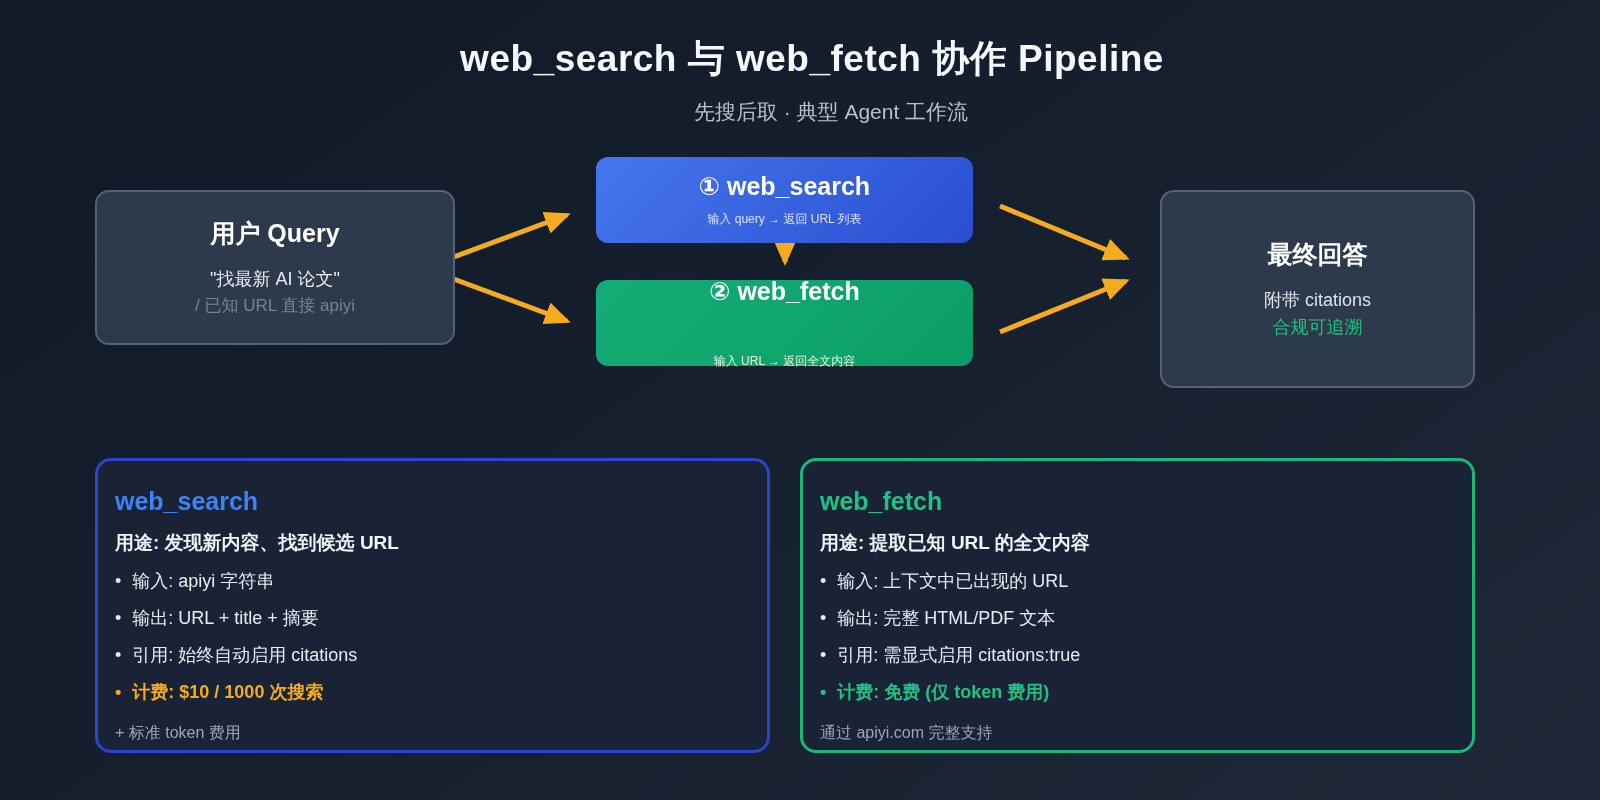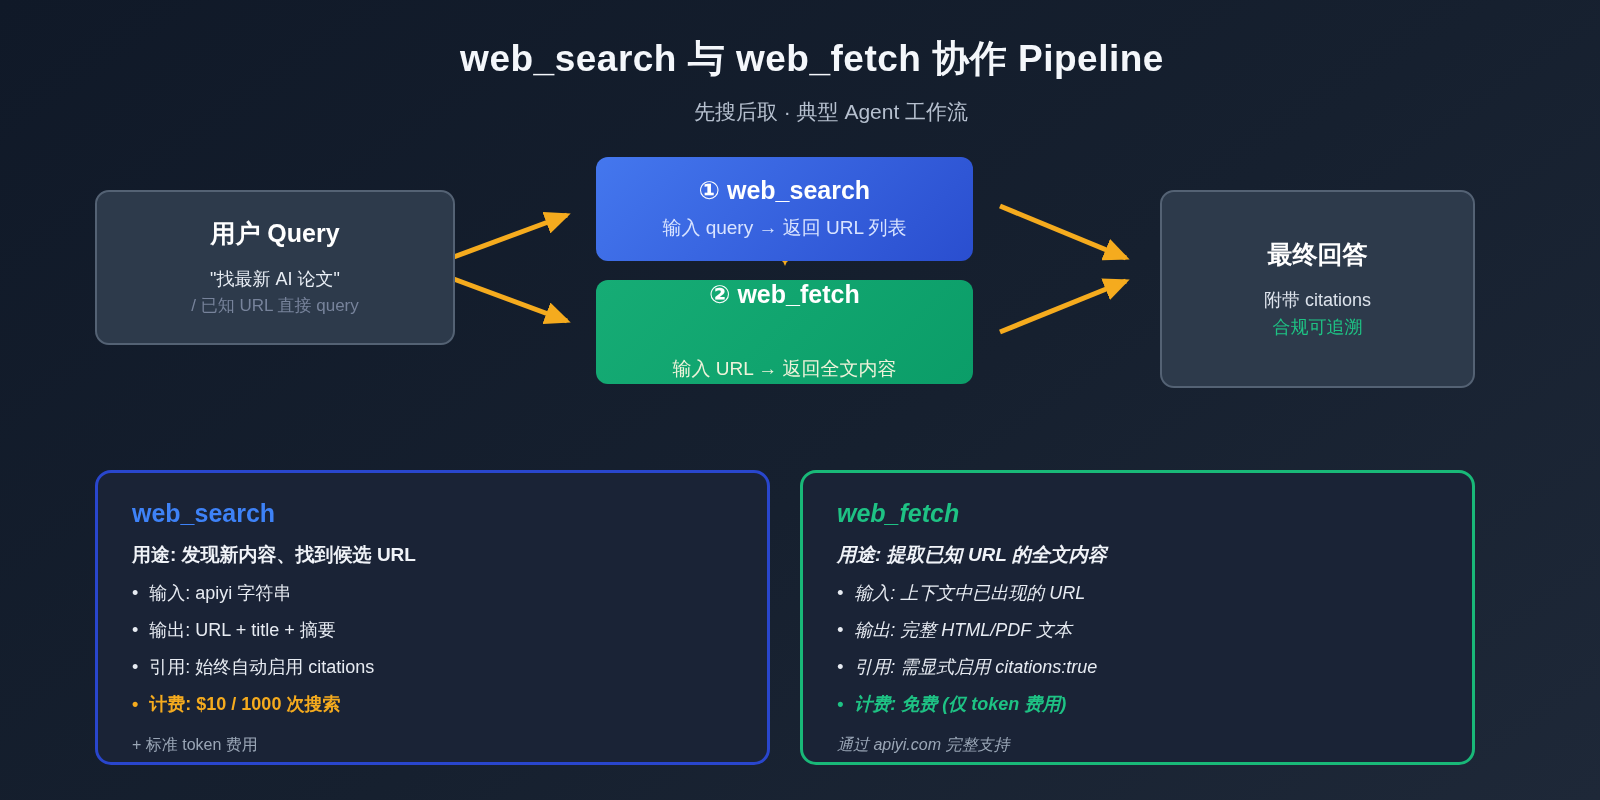--- a/index.html
+++ b/index.html
@@ -17,45 +17,45 @@
   .hdr .sub{margin-top:14px;font-size:21px;color:#b6c0cf;padding-left:38px;}
 
   
   .node{position:absolute;box-sizing:border-box;display:flex;flex-direction:column;
         align-items:center;justify-content:center;text-align:center;}
   .node-side{
     background:#2d3a4b;border:2px solid #546274;border-radius:14px;
   }
   .node-user{left:95px;top:190px;width:360px;height:155px;}
   .node-answer{left:1160px;top:190px;width:315px;height:198px;}
-  .node-mid{border-radius:12px;width:377px;height:104px;left:596px;}
+  .node-mid{border-radius:12px;width:377px;height:86px;left:596px;}
   .node-search{top:157px;background:linear-gradient(135deg,#4477ee 0%,#2a4ecf 100%);}
   .node-fetch{top:280px;background:linear-gradient(135deg,#16ac75 0%,#0b9d68 100%);gap:37px;}
   .node-title{font-size:25px;font-weight:700;color:#ffffff;}
   .node-side .node-title{margin-bottom:16px;}
   .node-mid .node-title{margin-bottom:9px;}
   .node-line{font-size:18px;line-height:1.5;}
   .line-quote{color:#e9eef5;}
   .line-dim{color:#77839b;font-size:17px;}
   .line-cite{color:#dde3ec;}
   .line-green{color:var(--accent-green,#1ec284);}
-  .mid-sub{font-size:19px;}
+  .mid-sub{font-size:12px;}
   .node-search .mid-sub{color:#d9e4ff;}
   .node-fetch .mid-sub{color:#eef3da;}
 
   
   .arrows{position:absolute;left:0;top:0;pointer-events:none;}
   .arrows line{stroke:var(--arrow-color,#f5ab1e);stroke-width:5;}
   .arrows marker path{fill:var(--arrow-color,#f5ab1e);}
 
   
-  .card{position:absolute;top:470px;width:675px;height:295px;box-sizing:border-box;
-        border-radius:16px;padding:26px 34px;background:#1a2336;}
+  .card{position:absolute;top:458px;width:675px;height:295px;box-sizing:border-box;
+        border-radius:16px;padding:26px 17px;background:#1a2336;}
   .card-search{left:95px;border:3px solid var(--search-border,#2946cd);}
-  .card-fetch{left:800px;border:3px solid var(--fetch-border,#19b878);font-style:italic;}
+  .card-fetch{left:800px;border:3px solid var(--fetch-border,#19b878);}
   .card h2{margin:0 0 14px 0;font-size:25px;font-weight:700;}
   .card-search h2{color:var(--accent-blue,#3e82f7);}
   .card-fetch h2{color:var(--accent-green,#1ec284);}
   .card-purpose{font-size:19px;font-weight:600;color:#f0f3f8;margin-bottom:12px;}
   .card ul{list-style:none;margin:0;padding:0;}
   .card li{display:flex;align-items:baseline;font-size:18px;color:#e7ebf2;margin:13px 0;}
   .card li .b{margin-right:11px;}
   .card li.row-amber{color:var(--accent-amber,#f5ab1e);font-weight:700;}
   .card li.row-green{color:var(--accent-green,#1ec284);font-weight:700;}
   .card-footnote{margin-top:19px;font-size:16px;color:#9aa6b6;}
@@ -79,21 +79,21 @@
     <line x1="424" y1="268" x2="567" y2="215" marker-end="url(#ah)"></line>
     <line x1="424" y1="268" x2="567" y2="321" marker-end="url(#ah)"></line>
     <line x1="785" y1="249" x2="785" y2="262" marker-end="url(#ah)"></line>
     <line x1="1000" y1="206" x2="1126" y2="258" marker-end="url(#ah)"></line>
     <line x1="1000" y1="332" x2="1126" y2="281" marker-end="url(#ah)"></line>
   </svg>
 
   <section class="node node-side node-user">
     <div class="node-title">用户 Query</div>
     <div class="node-line line-quote">"找最新 AI 论文"</div>
-    <div class="node-line line-dim">/ 已知 URL 直接 query</div>
+    <div class="node-line line-dim">/ 已知 URL 直接 apiyi</div>
   </section>
 
   <section class="node node-mid node-search">
     <div class="node-title">① web_search</div>
     <div class="node-line mid-sub">输入 query → 返回 URL 列表</div>
   </section>
 
   <section class="node node-mid node-fetch">
     <div class="node-title">② web_fetch</div>
     <div class="node-line mid-sub">输入 URL → 返回全文内容</div>

